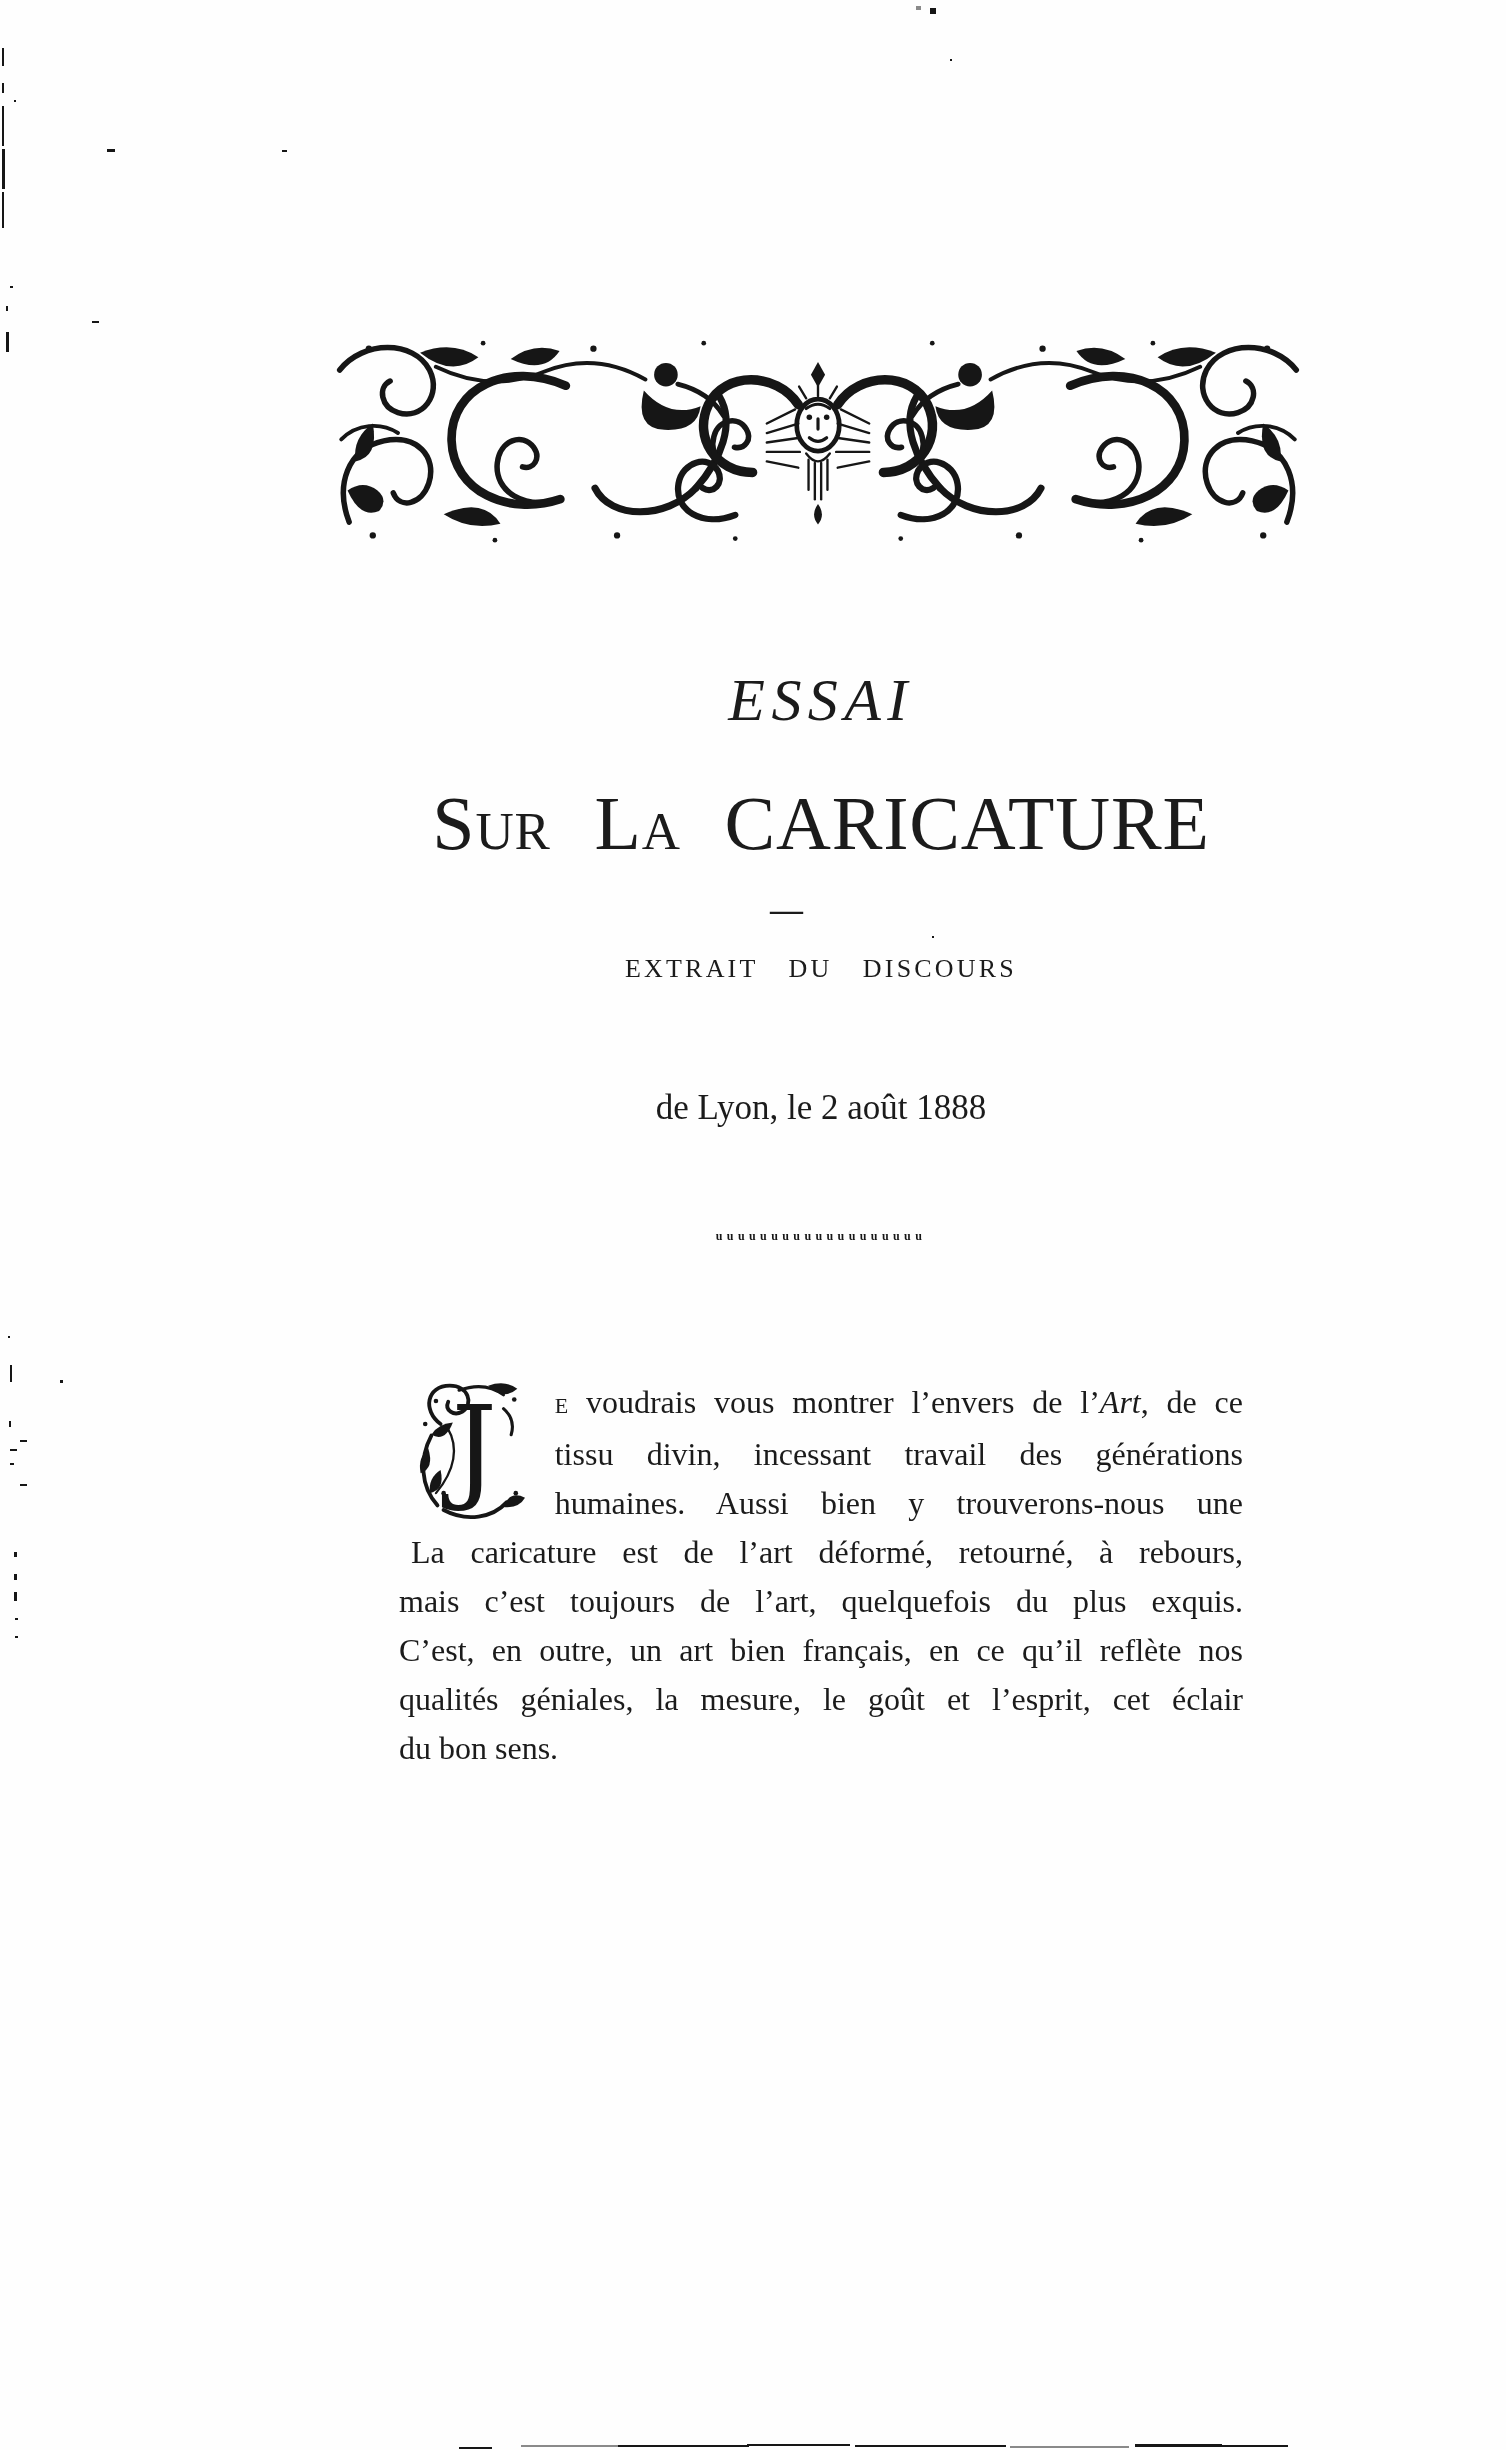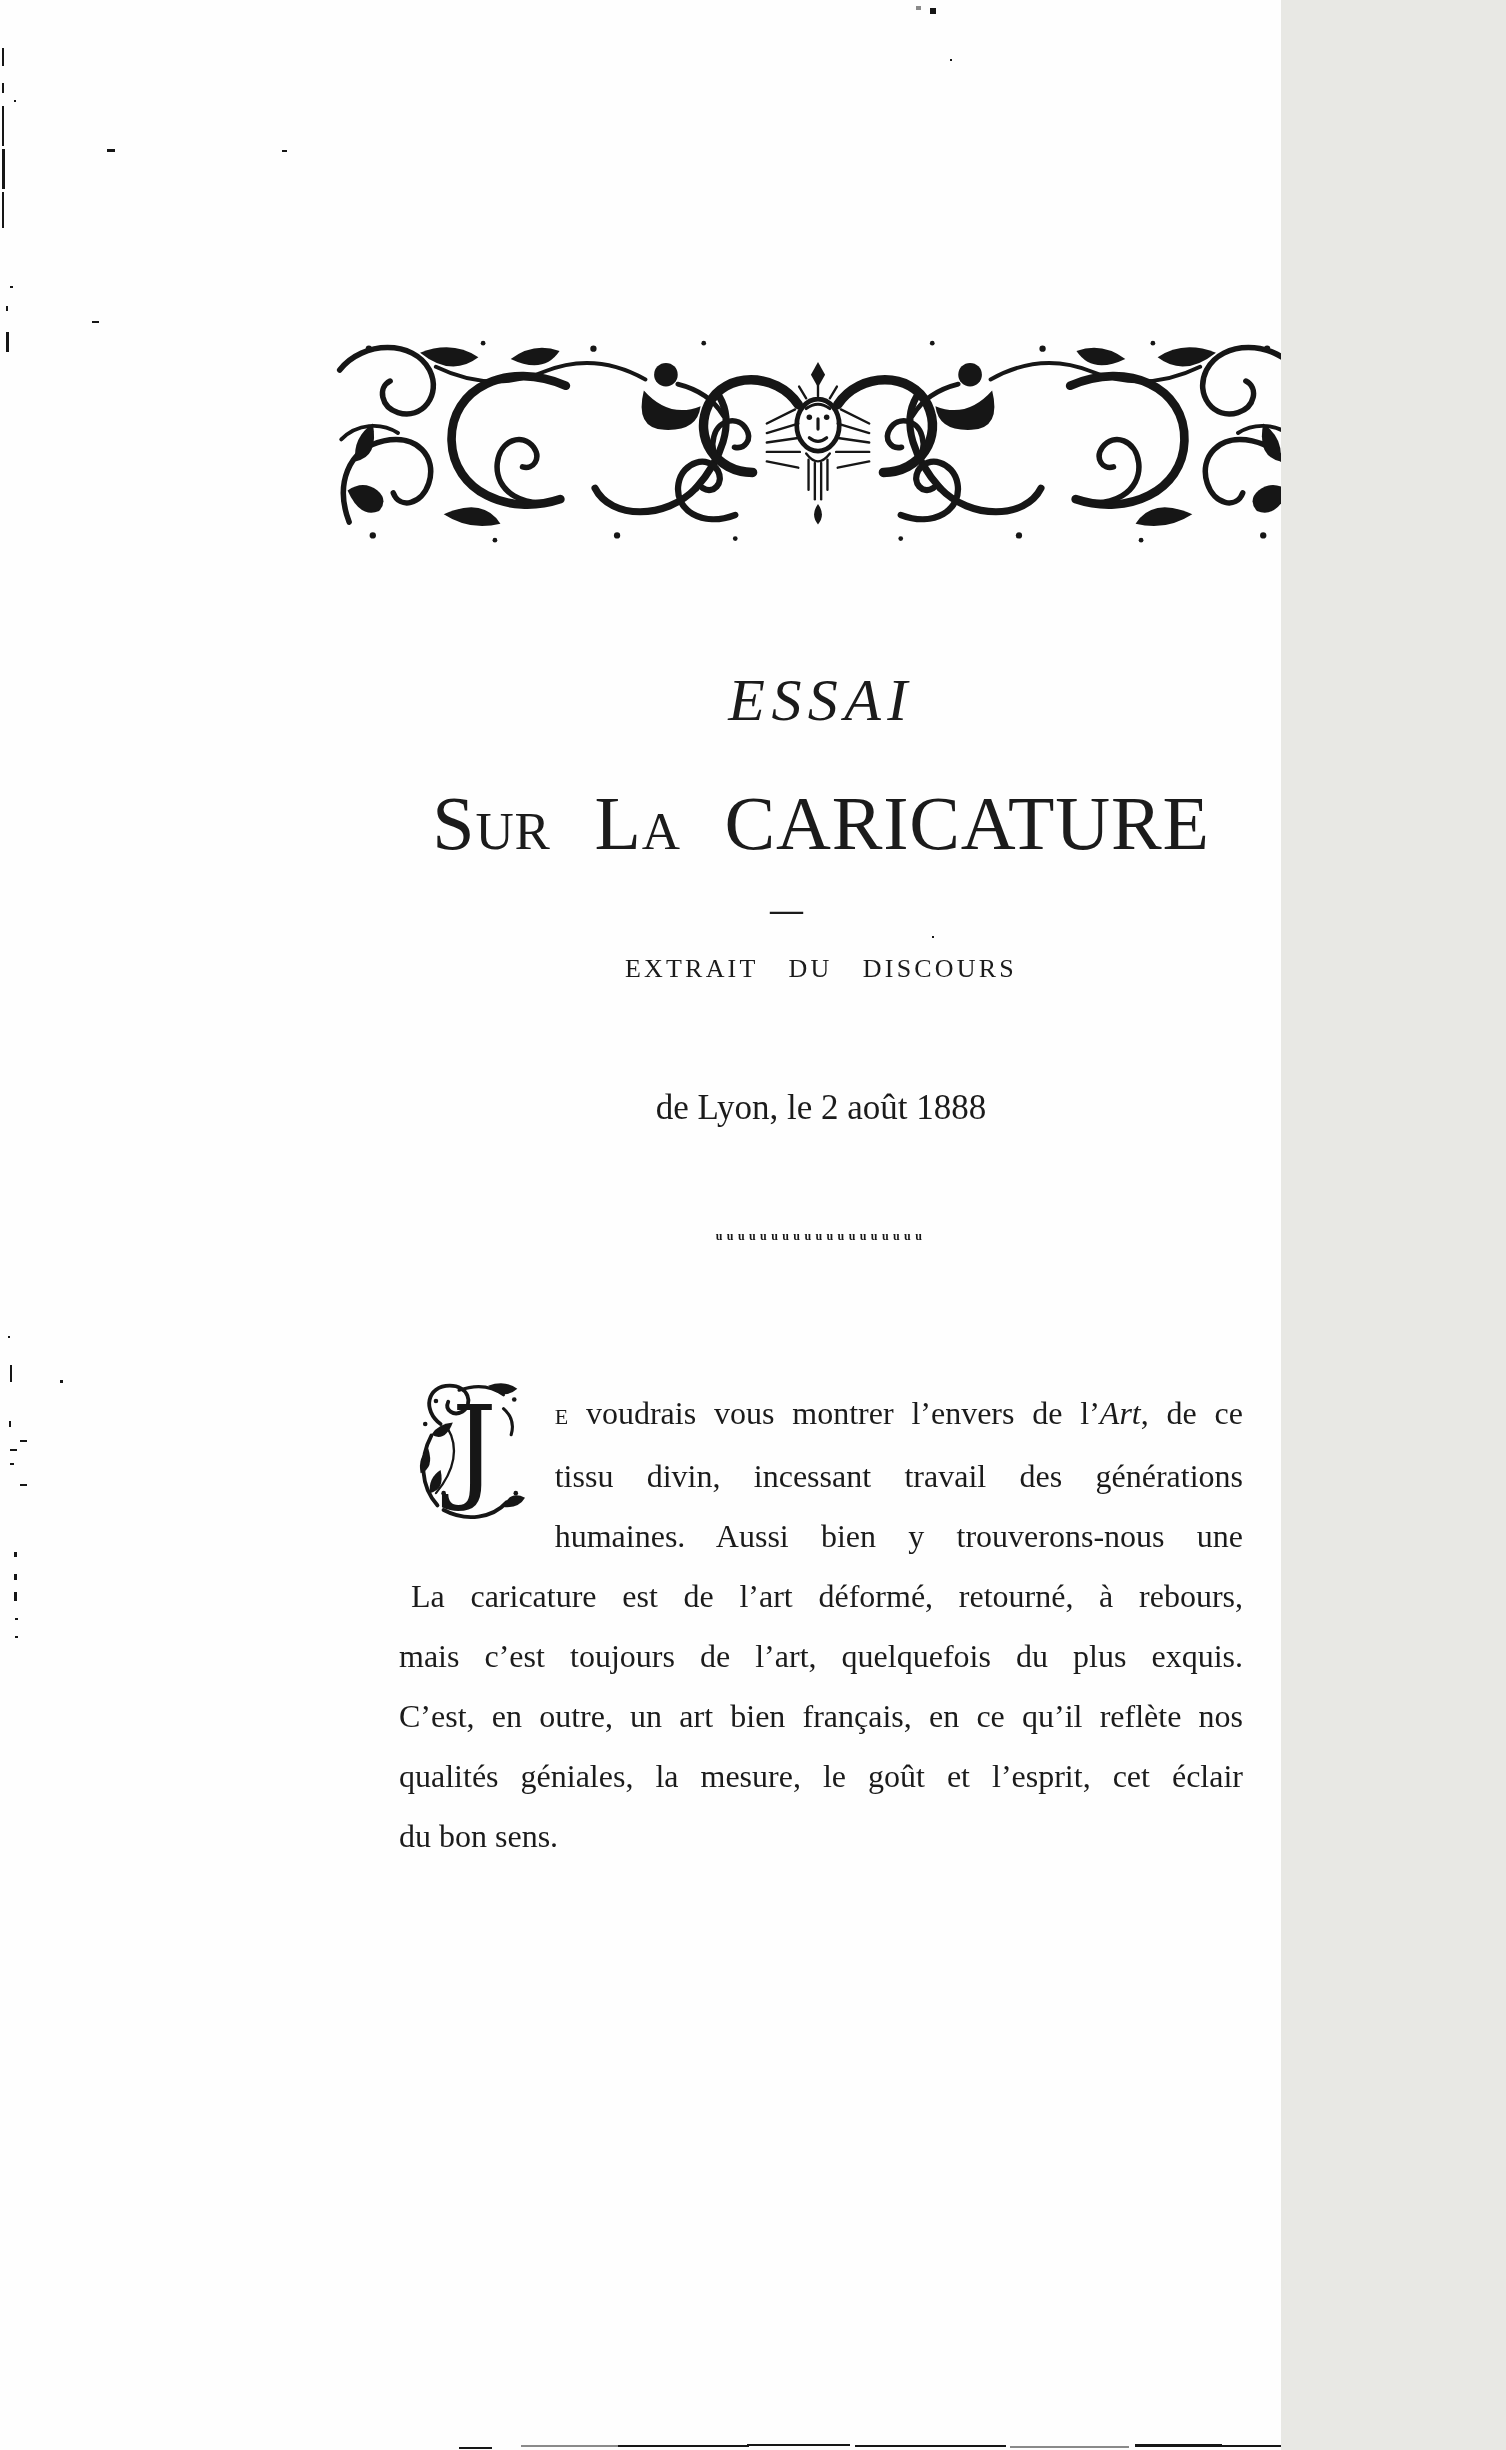--- a/index.html
+++ b/index.html
@@ -1,18 +1,18 @@
 <!DOCTYPE html>
 <html style="font-size:12.7px"><head>
 <meta charset="utf-8">
 <style>
   html,body{margin:0;padding:0;background:#e8e8e4;}
   .page{
     position:relative;
-    width:1281px;height:2450px;
+    width:1506px;height:2450px;
     background:#fefefe;
     color:#1b1b1b;
     font-family:"Liberation Serif","DejaVu Serif",serif;
     overflow:hidden;
   }
   .abs{position:absolute;}
   
   .headpiece{left:325px;top:329px;width:986px;height:223px;}
   
   .tcol{left:399px;width:844px;text-align:center;}
@@ -27,21 +27,21 @@
   
   .bodyblock{
     left:399px;top:1378px;width:844px;
     font-size:32px;line-height:49px;
     text-align:justify;
   }
   .dropcap{
     float:left;width:139px;height:142px;
     margin:0 14.3px 0 2.4px;
   }
-  .tline{text-align:justify;text-align-last:justify;margin-top:11px;}
+  .tline{text-align:justify;text-align-last:justify;}
   .tline.no-stretch{text-align-last:left;}
   .tline.indent{text-indent:12px;}
   .tline em{font-style:italic;}
   .lead{font-size:22px;}
   
   .mark{position:absolute;background:#161616;}
   .mark.gray{background:#8a8a8a;}
 </style>
 </head>
 <body>

